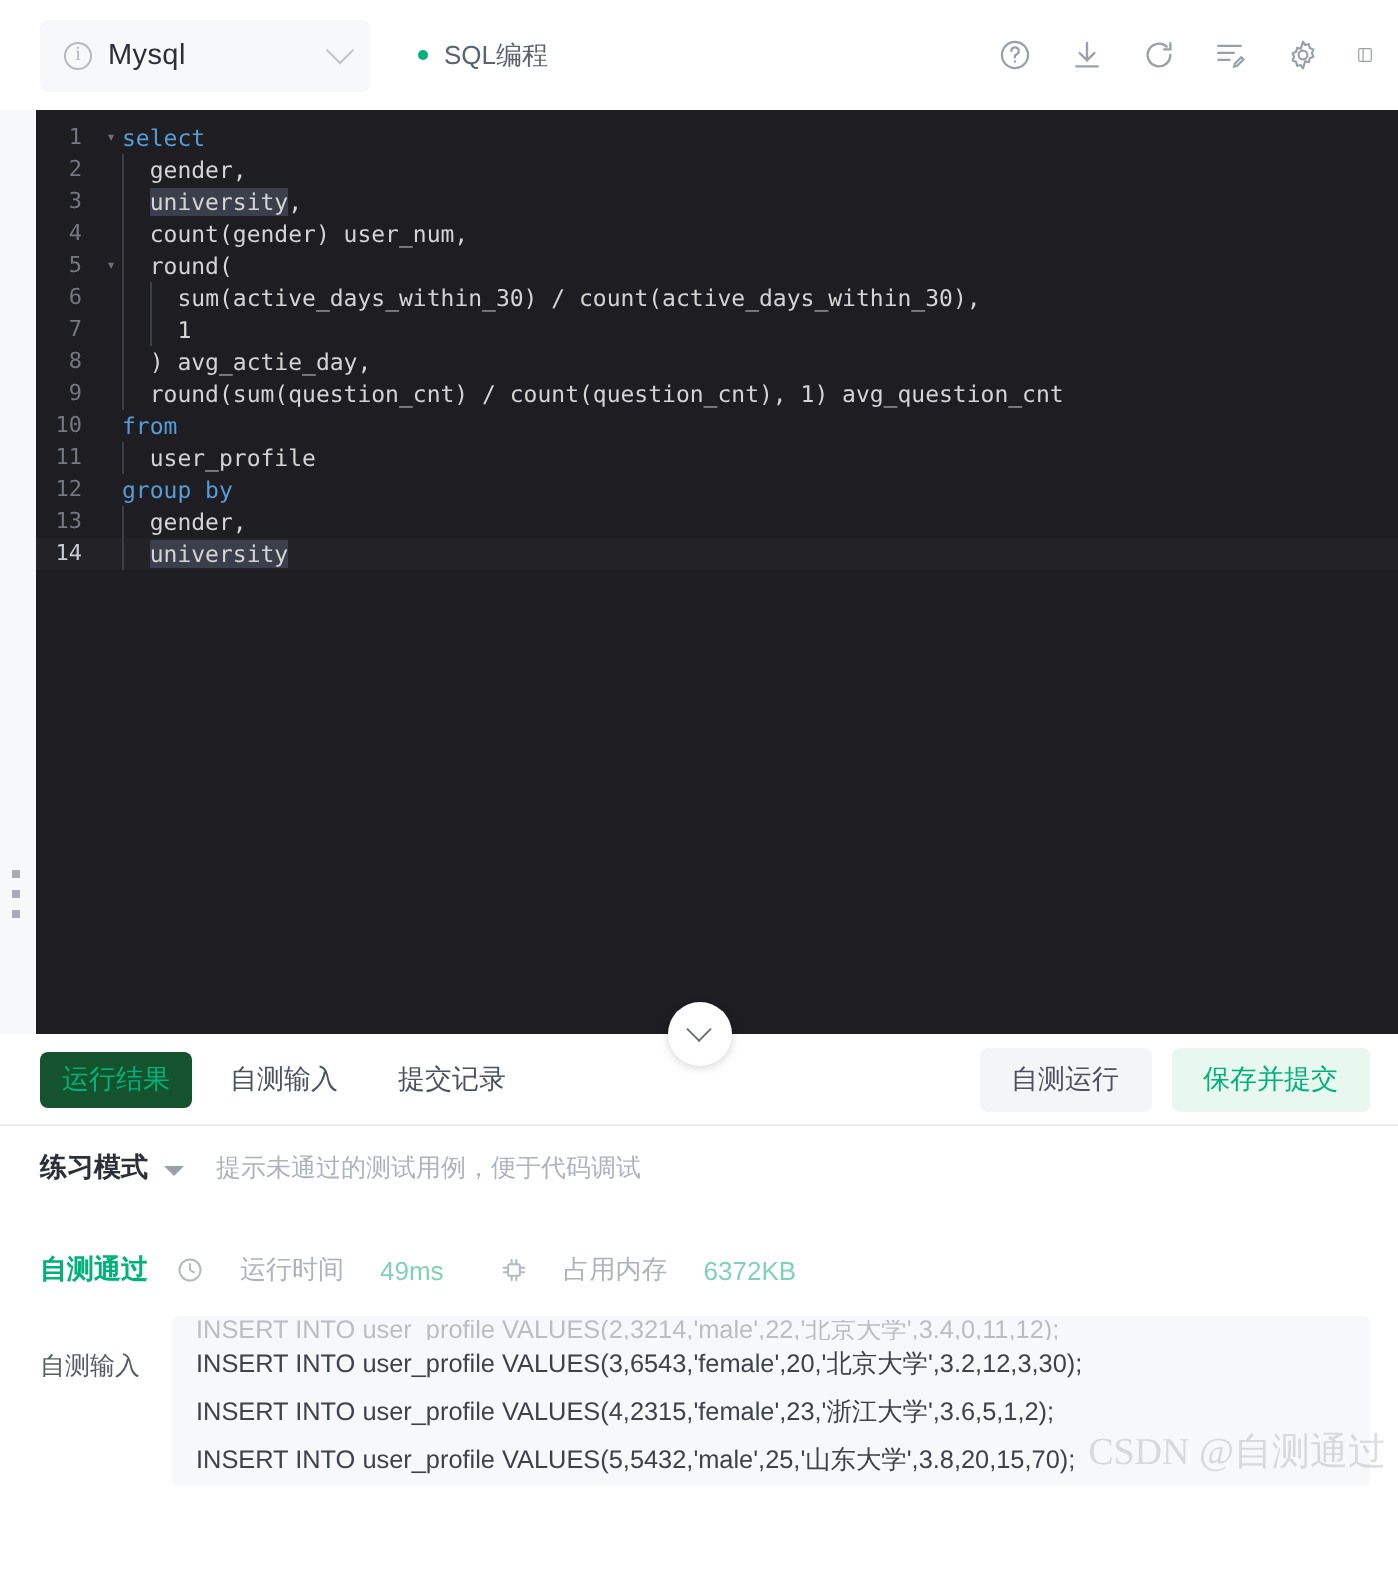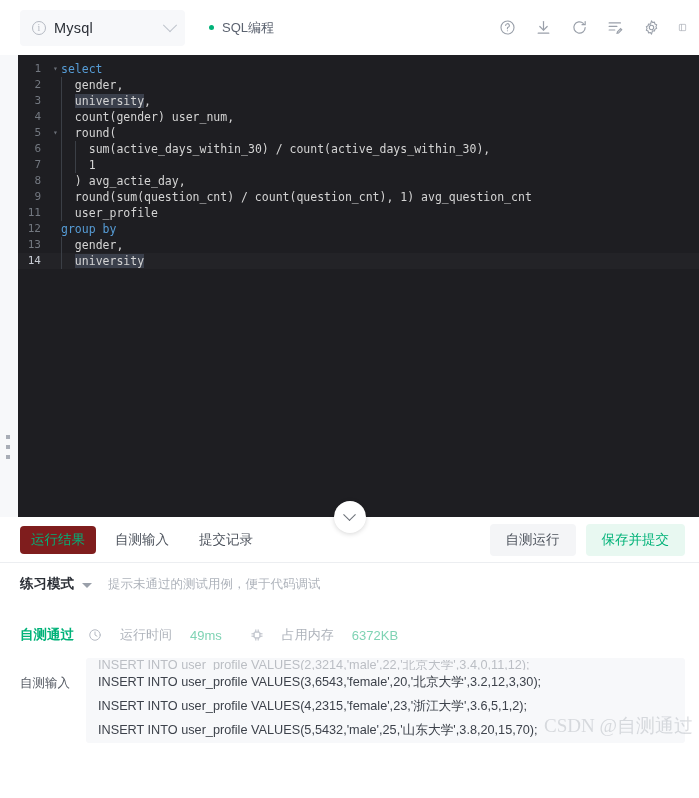--- a/index.html
+++ b/index.html
@@ -202,21 +202,21 @@
   }
   .rtab {
     font-size: 13.5px;
     color: #4d535d;
     padding: 5px 11px;
     border-radius: 4px;
     margin-right: 8px;
   }
   .rtab.on {
     color: #00b278;
-    background: #7f1d1d;
+    background: #14532d;
   }
   .res-actions {
     margin-left: auto;
     display: flex;
     gap: 10px;
   }
   .btn {
     font-size: 13.5px;
     padding: 7px 16px;
     border-radius: 4px;
@@ -404,20 +404,21 @@
     <div class="code-area" id="code-area">
         <div class="code-line"><span class="ln">1</span><span class="fold">▾</span><span class="ctext"><span class="kw">select</span></span></div>
         <div class="code-line"><span class="ln">2</span><span class="fold"></span><span class="ctext"><span class="guide"></span>  <span>gender,</span></span></div>
         <div class="code-line"><span class="ln">3</span><span class="fold"></span><span class="ctext"><span class="guide"></span>  <span class="sel">university</span><span>,</span></span></div>
         <div class="code-line"><span class="ln">4</span><span class="fold"></span><span class="ctext"><span class="guide"></span>  <span>count(gender) user_num,</span></span></div>
         <div class="code-line"><span class="ln">5</span><span class="fold">▾</span><span class="ctext"><span class="guide"></span>  <span>round(</span></span></div>
         <div class="code-line"><span class="ln">6</span><span class="fold"></span><span class="ctext"><span class="guide"></span>  <span class="guide"></span>  <span>sum(active_days_within_30) / count(active_days_within_30),</span></span></div>
         <div class="code-line"><span class="ln">7</span><span class="fold"></span><span class="ctext"><span class="guide"></span>  <span class="guide"></span>  <span>1</span></span></div>
         <div class="code-line"><span class="ln">8</span><span class="fold"></span><span class="ctext"><span class="guide"></span>  <span>) avg_actie_day,</span></span></div>
         <div class="code-line"><span class="ln">9</span><span class="fold"></span><span class="ctext"><span class="guide"></span>  <span>round(sum(question_cnt) / count(question_cnt), 1) avg_question_cnt</span></span></div>
+        <div class="code-line"><span class="ln">10</span><span class="fold"></span><span class="ctext"><span class="kw">from</span></span></div>
         <div class="code-line"><span class="ln">11</span><span class="fold"></span><span class="ctext"><span class="guide"></span>  <span>user_profile</span></span></div>
         <div class="code-line"><span class="ln">12</span><span class="fold"></span><span class="ctext"><span class="kw">group by</span></span></div>
         <div class="code-line"><span class="ln">13</span><span class="fold"></span><span class="ctext"><span class="guide"></span>  <span>gender,</span></span></div>
         <div class="code-line active"><span class="ln cur">14</span><span class="fold"></span><span class="ctext"><span class="guide"></span>  <span class="sel">university</span></span></div>
       </div>
     <div class="collapse-btn">
       <span class="collapse-chev"></span>
     </div>
   </div>
 

